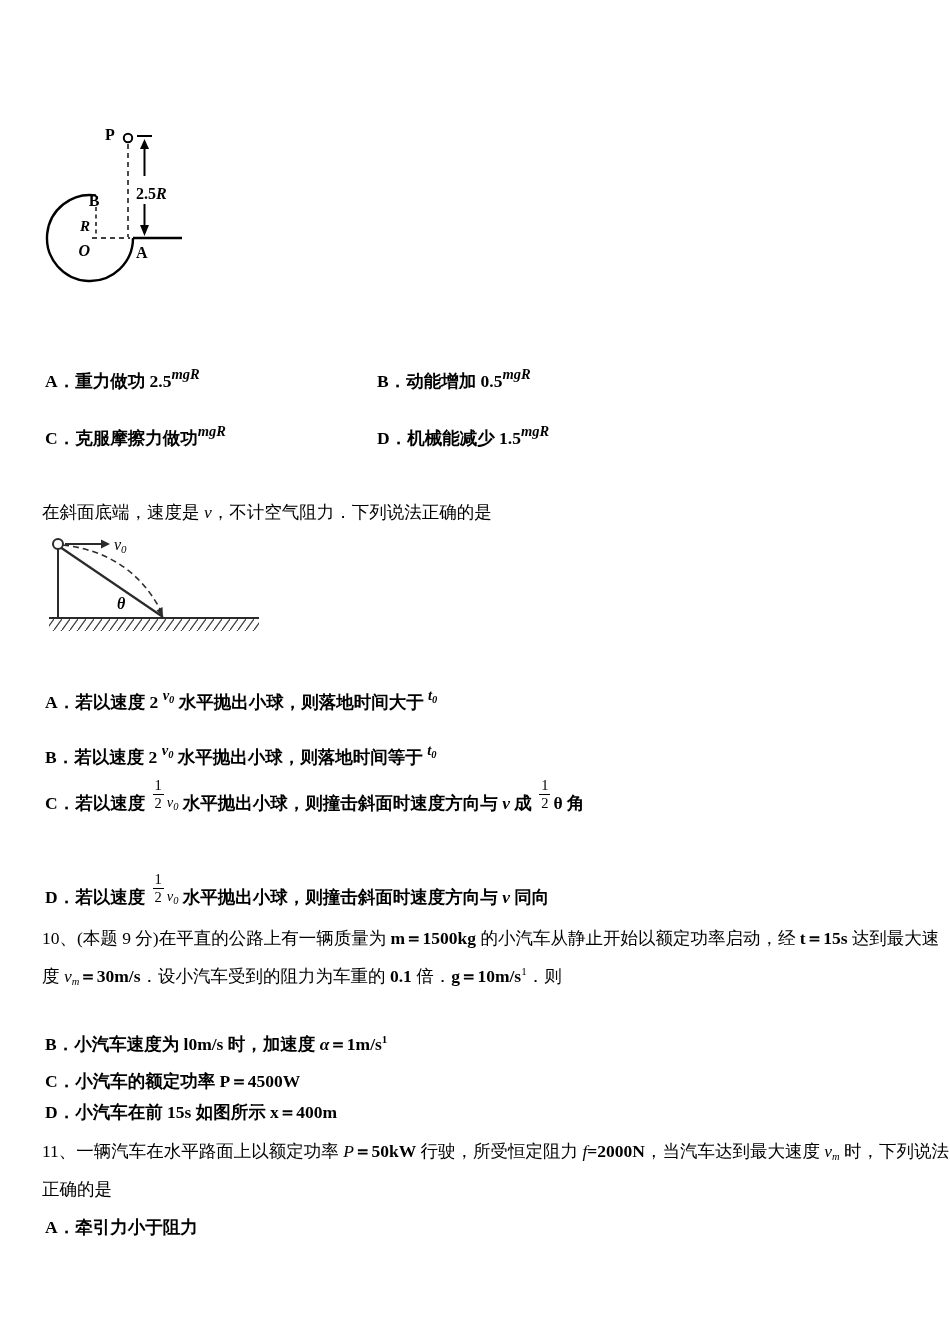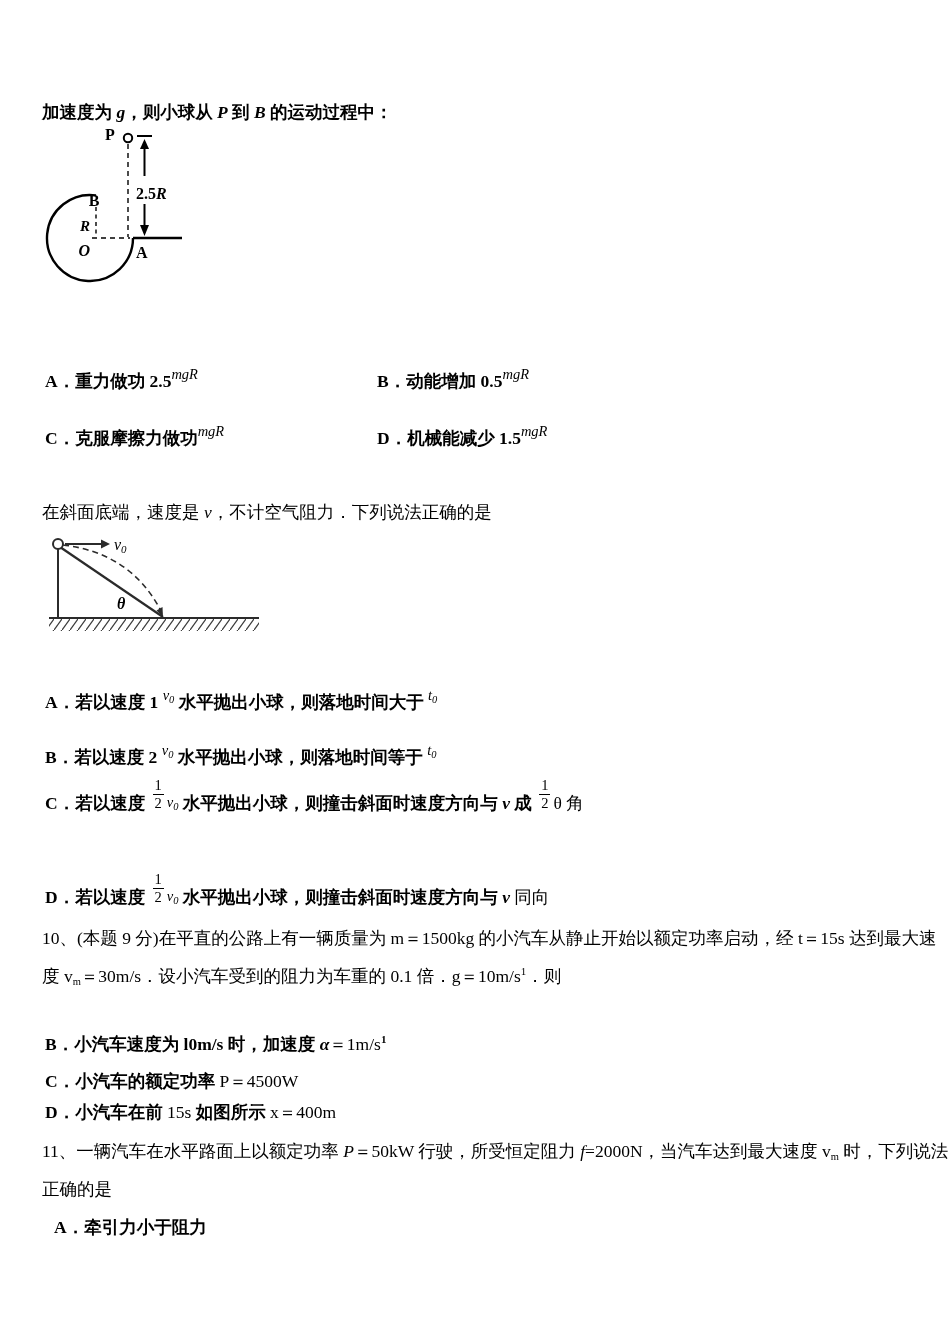--- a/index.html
+++ b/index.html
@@ -8,43 +8,42 @@
     margin:0 auto;overflow:hidden;
     font-family:"Liberation Serif","DejaVu Serif",serif;
     color:#000;
   }
   .line{
     position:absolute;font-size:17.5px;line-height:22px;white-space:pre;
     font-weight:400;
   }
   .line span{white-space:pre;}
   .opt{font-weight:600;}
-  .b{font-weight:400;}
+  .b{font-weight:700;}
   .i{font-style:italic;}
   .bi{font-style:italic;font-weight:700;}
-  .sup{font-style:italic;font-size:14.5px;font-weight:400;position:relative;top:-8px;display:inline-block;margin-top:37px;}
+  .sup{font-style:italic;font-size:14.5px;font-weight:700;position:relative;top:-8px;display:inline-block;margin-top:37px;}
   .smallit{font-style:italic;font-size:14.5px;font-weight:400;display:inline-block;}
-  .isub{}
+  .isub{font-style:italic;}
   .vsub{font-size:10.5px;position:relative;top:3px;}
   .supsmall{font-size:11px;position:relative;top:-7px;display:inline-block;}
   .fracrow{display:flex;align-items:center;height:42px;}
   .frac{
     display:inline-flex;flex-direction:column;align-items:center;
     font-size:14.5px;line-height:1.12;font-weight:400;
     position:relative;top:-9px;margin:0 3px;
   }
   .frac .num{border-bottom:1.4px solid #000;padding:0 2px;}
   .fig{position:absolute;}
 </style>
 </head>
 <body>
 
 <div class="page">
 
-  <div class="line" style="left:42px;top:101px;font-weight:600"><span>加速度为 </span><span class="bi">g</span><span>，则小球从 </span><span class="bi">P</span><span> 到 </span><span class="bi">B</span><span> 的运动过程中：</span></div>
 
   <svg class="fig" style="left:40px;top:127px" width="190" height="170" viewBox="0 0 190 170">
 
     <path d="M 56 68.4 A 43 43 0 1 0 93 111" fill="none" stroke="#000" stroke-width="2.4"></path>
 
     <line x1="93" y1="111" x2="142" y2="111" stroke="#000" stroke-width="2.6"></line>
 
     <circle cx="88" cy="11" r="4.2" fill="#fff" stroke="#000" stroke-width="2"></circle>
 
     <line x1="88" y1="17" x2="88" y2="110" stroke="#000" stroke-width="1.4" stroke-dasharray="5,4"></line>
@@ -92,30 +91,30 @@
     <line x1="19" y1="13" x2="56" y2="13" stroke="#2b2b2b" stroke-width="2"></line>
     <polygon points="55,8.5 55,17.5 64,13" fill="#2b2b2b"></polygon>
     <text x="68" y="19" font-size="16" font-style="italic"><tspan>v</tspan><tspan dy="3" font-size="11">0</tspan></text>
 
     <path d="M 17 14 Q 85 22 115 80" fill="none" stroke="#2b2b2b" stroke-width="1.6" stroke-dasharray="6,4"></path>
     <polygon points="116.5,76 110.5,79.5 117,86" fill="#2b2b2b"></polygon>
 
     <text x="71" y="78" font-size="16" font-weight="bold" font-style="italic">θ</text>
   </svg>
 
-  <div class="line opt" style="left:45px;top:655px"><span>A．若以速度 1 </span><span class="sup">v<span class="vsub">0</span></span><span> 水平抛出小球，则落地时间大于 </span><span class="sup">t<span class="vsub">0</span></span></div>
+  <div class="line opt" style="left:45px;top:655px"><span>A．若以速度 2 </span><span class="sup">v<span class="vsub">0</span></span><span> 水平抛出小球，则落地时间大于 </span><span class="sup">t<span class="vsub">0</span></span></div>
   <div class="line opt" style="left:45px;top:710px"><span>B．若以速度 2 </span><span class="sup">v<span class="vsub">0</span></span><span> 水平抛出小球，则落地时间等于 </span><span class="sup">t<span class="vsub">0</span></span></div>
   <div class="line opt fracrow" style="left:45px;top:782px"><span>C．若以速度 </span><span class="frac"><span class="num">1</span><span class="den">2</span></span><span class="smallit">v<span class="vsub">0</span></span><span> 水平抛出小球，则撞击斜面时速度方向与 </span><span class="bi">v</span><span> 成 </span><span class="frac"><span class="num">1</span><span class="den">2</span></span><span class="b">θ 角</span></div>
   <div class="line opt fracrow" style="left:45px;top:876px"><span>D．若以速度 </span><span class="frac"><span class="num">1</span><span class="den">2</span></span><span class="smallit">v<span class="vsub">0</span></span><span> 水平抛出小球，则撞击斜面时速度方向与 </span><span class="bi">v</span><span class="b"> 同向</span></div>
 
   <div class="line" style="left:42px;top:927px"><span>10、(本题 9 分)在平直的公路上有一辆质量为 </span><span class="b">m＝1500kg</span><span> 的小汽车从静止开始以额定功率启动，经 </span><span class="b">t＝15s</span><span> 达到最大速</span></div>
   <div class="line" style="left:42px;top:965px"><span>度 </span><span class="isub">v<span class="vsub">m</span></span><span class="b">＝30m/s</span><span>．设小汽车受到的阻力为车重的 </span><span class="b">0.1</span><span> 倍．</span><span class="b">g＝10m/s</span><span class="supsmall">1</span><span>．则</span></div>
 
   <div class="line opt" style="left:45px;top:1033px"><span>B．小汽车速度为 l0m/s 时，加速度 </span><span class="bi">α</span><span class="b">＝1m/s</span><span class="supsmall">1</span></div>
   <div class="line opt" style="left:45px;top:1070px"><span>C．小汽车的额定功率 </span><span class="b">P＝4500W</span></div>
   <div class="line opt" style="left:45px;top:1101px"><span>D．小汽车在前 </span><span class="b">15s</span><span> 如图所示 </span><span class="b">x＝400m</span></div>
 
   <div class="line" style="left:42px;top:1140px"><span>11、一辆汽车在水平路面上以额定功率 </span><span class="i">P</span><span class="b">＝50kW</span><span> 行驶，所受恒定阻力 </span><span class="i">f</span><span class="b">=2000N</span><span>，当汽车达到最大速度 </span><span class="isub">v<span class="vsub">m</span></span><span> 时，下列说法</span></div>
   <div class="line" style="left:42px;top:1178px"><span>正确的是</span></div>
 
-  <div class="line opt" style="left:54px;top:1216px"><span>A．牵引力小于阻力</span></div>
+  <div class="line opt" style="left:45px;top:1216px"><span>A．牵引力小于阻力</span></div>
 
 </div>
 
 </body></html>

